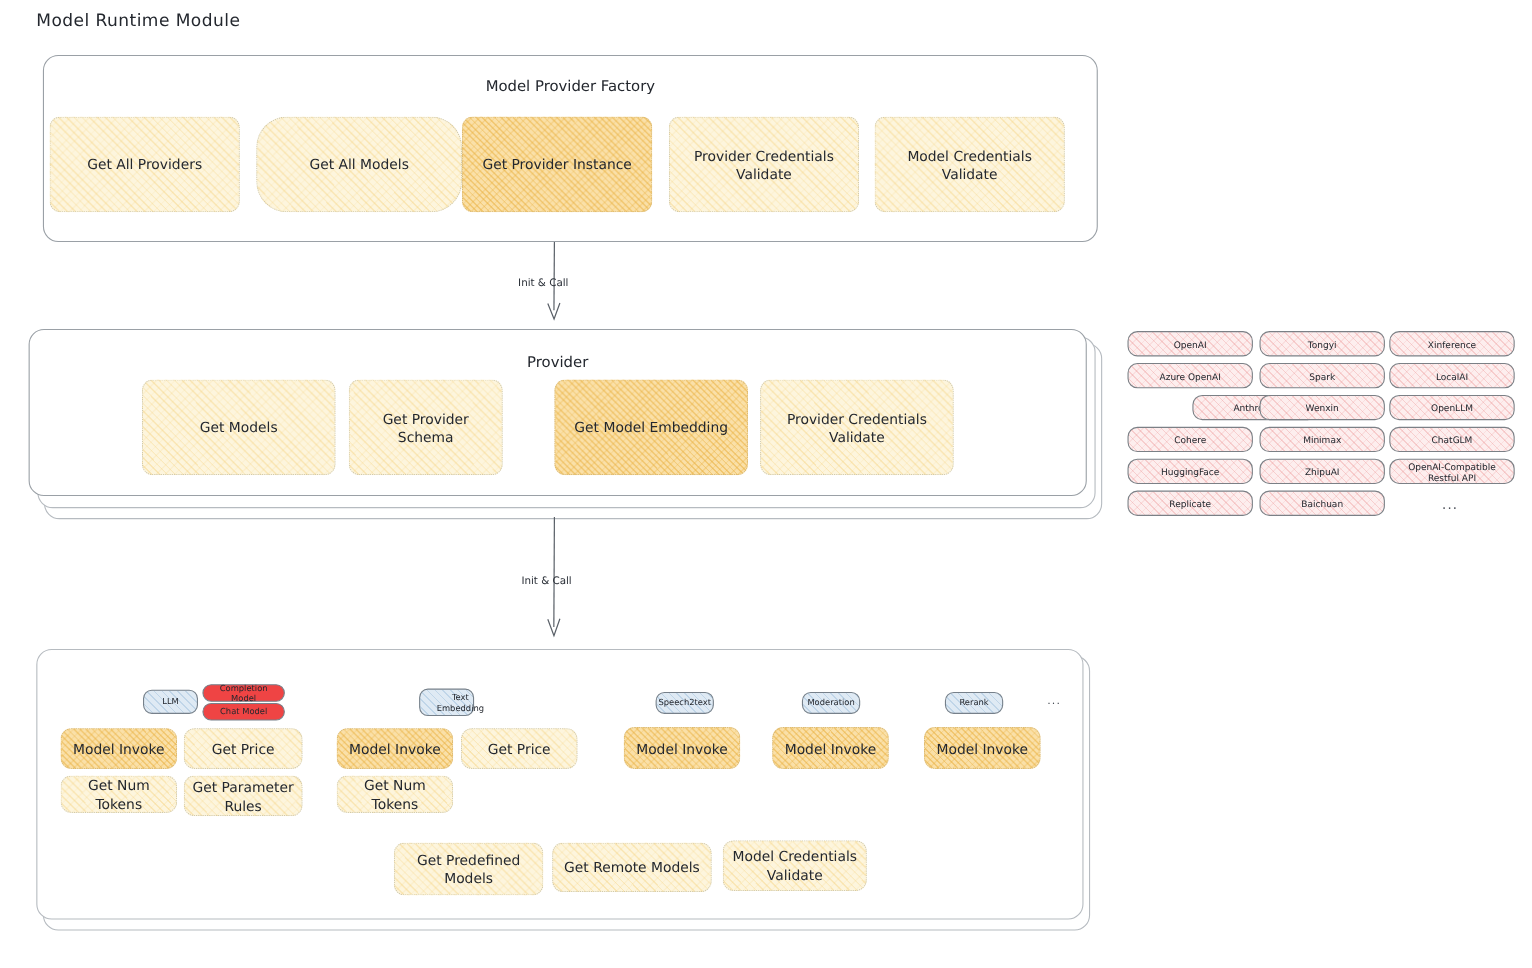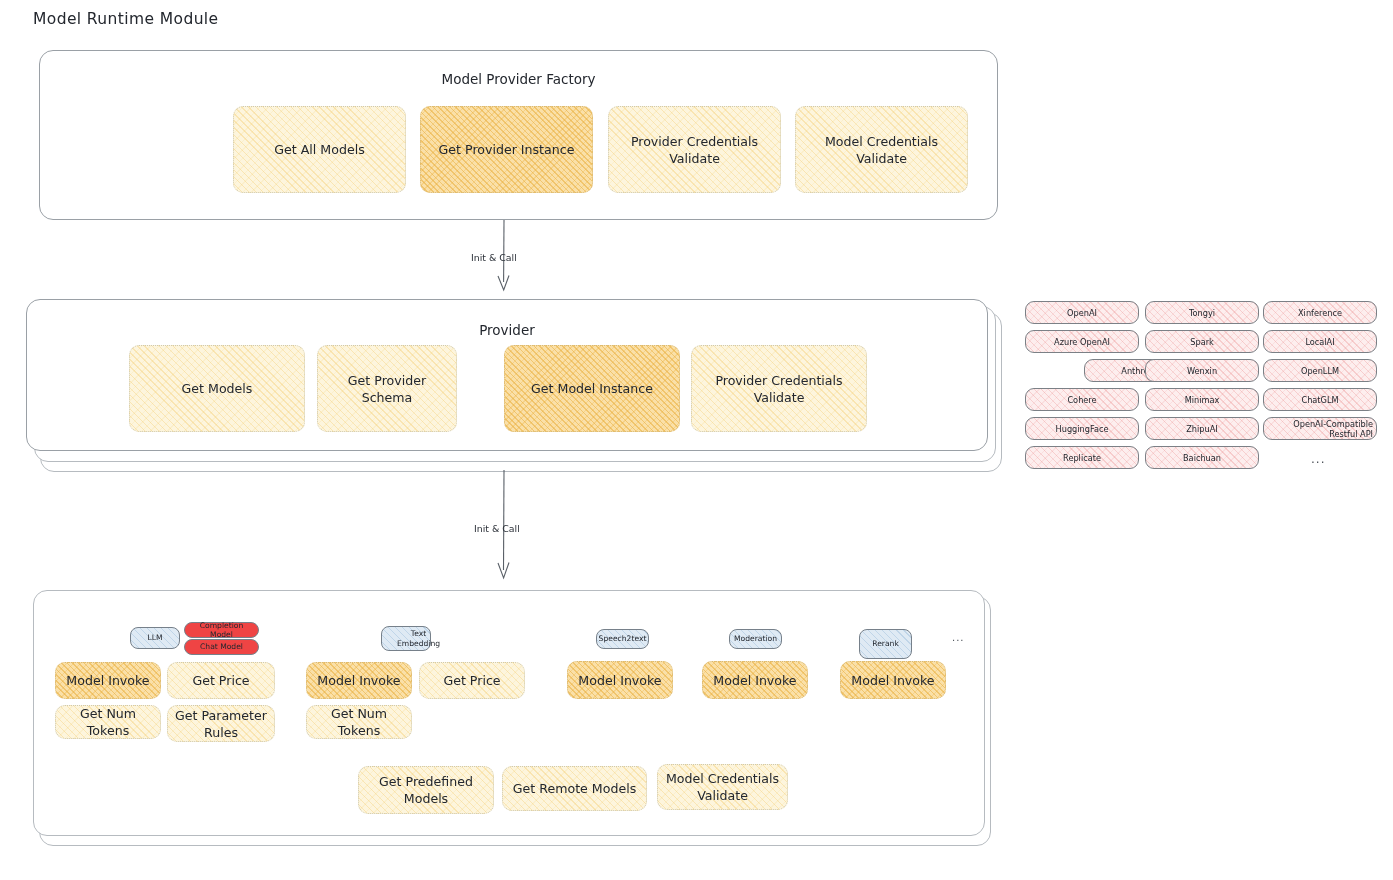--- a/index.html
+++ b/index.html
@@ -73,21 +73,21 @@
   .chip{
     position:absolute;
     box-sizing:border-box;
     border:1.1px solid #7b8086;
     border-radius:9px;
     background-color:#fdeeee;
     background-image:
       repeating-linear-gradient(45deg, rgba(233,130,130,.30) 0 1px, rgba(0,0,0,0) 1px 5px),
       repeating-linear-gradient(-45deg, rgba(233,130,130,.14) 0 1px, rgba(0,0,0,0) 1px 6px);
     display:flex;align-items:center;justify-content:center;
-    font-size:8.2px;color:#23272e;text-align:right;
+    font-size:8.2px;color:#23272e;text-align:center;
     padding:0 3px;
   }
   
   .badge{
     position:absolute;
     box-sizing:border-box;
     border:1.1px solid #76808a;
     border-radius:8px;
     background-color:#dfeaf4;
     background-image:
@@ -113,21 +113,24 @@
 </head>
 <body>
 
 <div class="stage">
 
   <div class="page-title">Model Runtime Module</div>
 
   <div class="group" style="left:26px;top:50px;width:959px;height:170px;margin-left:13px;">
     <div class="group-title" style="top:20px;">Model Provider Factory</div>
   </div>
-  <div class="leaf pale" style="left:233px;top:106px;width:173px;height:87px;">
+  <div class="leaf pale" style="left:45px;top:106px;width:173px;height:87px;">
+    <span>Get All Providers</span>
+  </div>
+  <div class="leaf pale" style="left:233px;top:106px;width:187px;height:87px;border-radius:28px;">
     <span>Get All Models</span>
   </div>
   <div class="leaf amber" style="left:420px;top:106px;width:173px;height:87px;">
     <span>Get Provider Instance</span>
   </div>
   <div class="leaf pale" style="left:608px;top:106px;width:173px;height:87px;">
     <span>Provider Credentials Validate</span>
   </div>
   <div class="leaf pale" style="left:795px;top:106px;width:173px;height:87px;">
     <span>Model Credentials Validate</span>
@@ -144,21 +147,21 @@
   <div class="group" style="left:26px;top:299px;width:962px;height:152px;">
     <div class="group-title" style="top:22px;">Provider</div>
   </div>
   <div class="leaf pale" style="left:129px;top:345px;width:176px;height:87px;">
     <span>Get Models</span>
   </div>
   <div class="leaf pale" style="left:317px;top:345px;width:140px;height:87px;">
     <span>Get Provider Schema</span>
   </div>
   <div class="leaf amber" style="left:504px;top:345px;width:176px;height:87px;">
-    <span>Get Model Instance</span>
+    <span>Get Model Embedding</span>
   </div>
   <div class="leaf pale" style="left:691px;top:345px;width:176px;height:87px;">
     <span>Provider Credentials Validate</span>
   </div>
 
   <div class="chip" style="left:1025px;top:301px;width:114px;height:23px;">
     <span>OpenAI</span>
     </div>
   <div class="chip" style="left:1025px;top:330px;width:114px;height:23px;">
     <span>Azure OpenAI</span>
@@ -236,21 +239,21 @@
     </div>
 
   <div class="badge" style="left:596px;top:629px;width:53px;height:20px;">
     <span>Speech2text</span>
     </div>
 
   <div class="badge" style="left:729px;top:629px;width:53px;height:20px;">
     <span>Moderation</span>
     </div>
 
-  <div class="badge" style="left:859px;top:629px;width:53px;height:30px;">
+  <div class="badge" style="left:859px;top:629px;width:53px;height:20px;">
     <span>Rerank</span>
     </div>
 
   <div class="ellipsis" style="left:952px;top:632px;font-size:10px;">...</div>
 
   <div class="leaf amber" style="left:55px;top:662px;width:106px;height:37px;">
     <span>Model Invoke</span>
     </div>
   <div class="leaf pale" style="left:167px;top:662px;width:108px;height:37px;">
     <span>Get Price</span>

